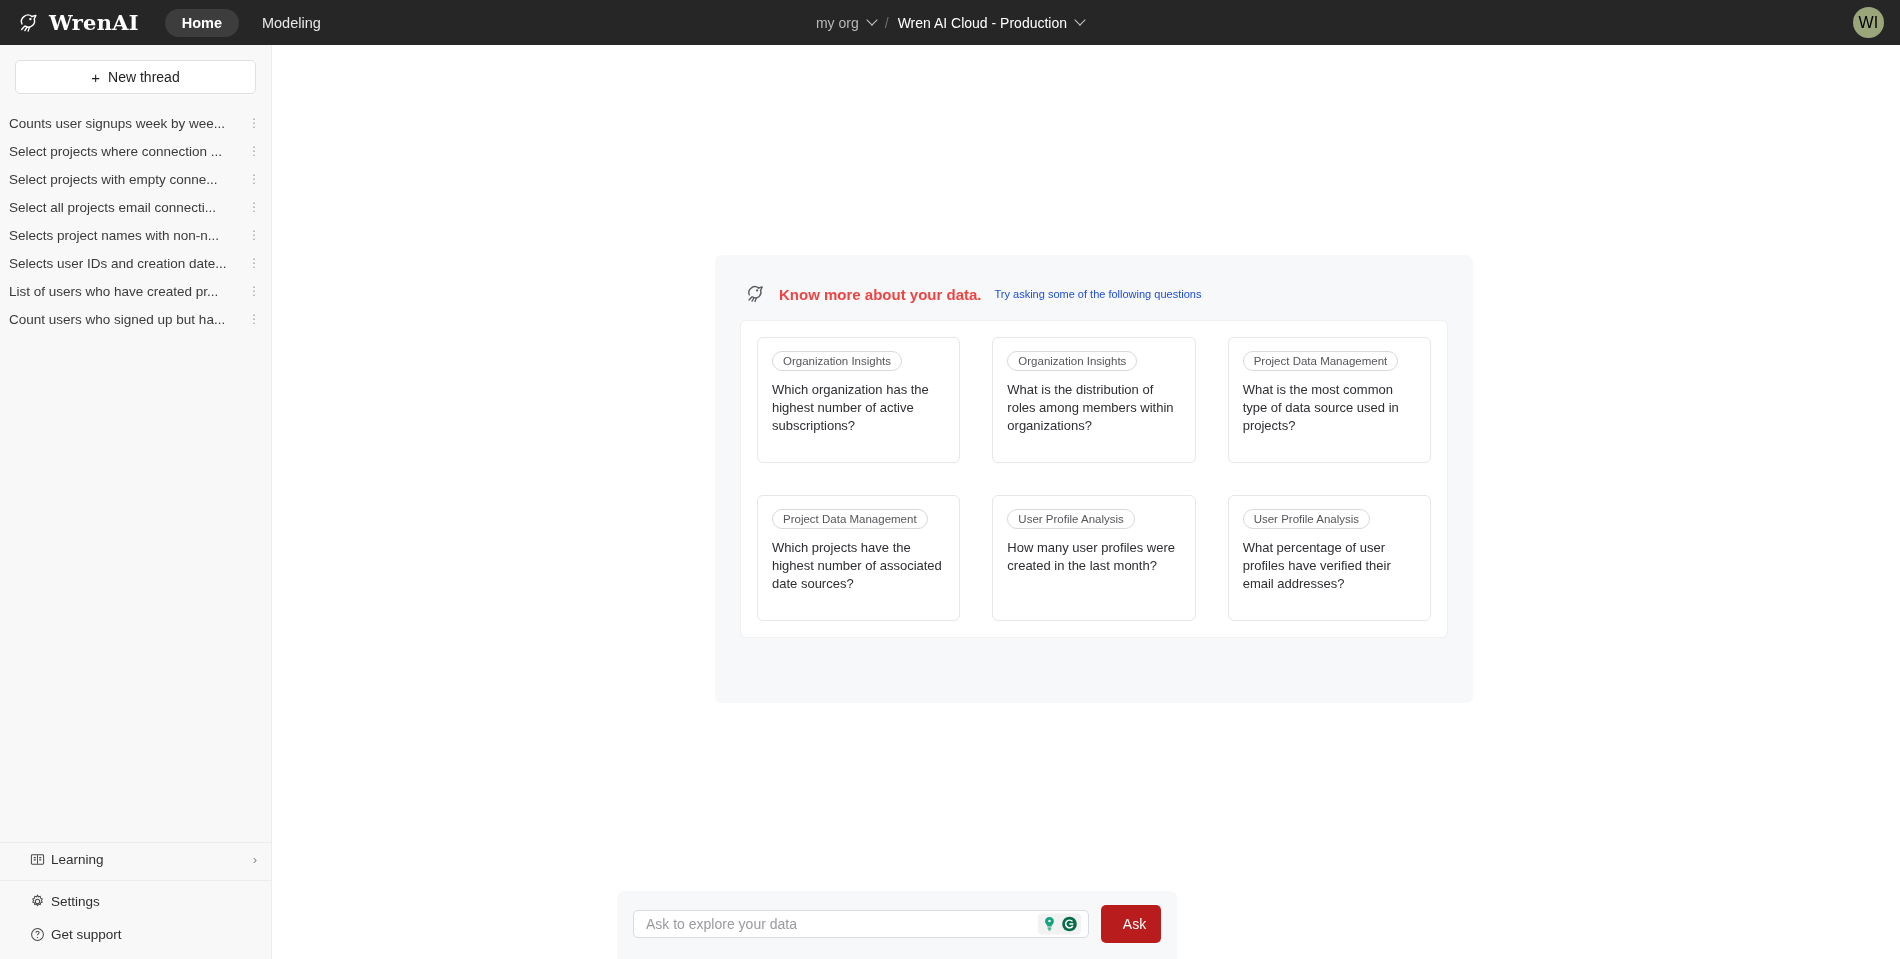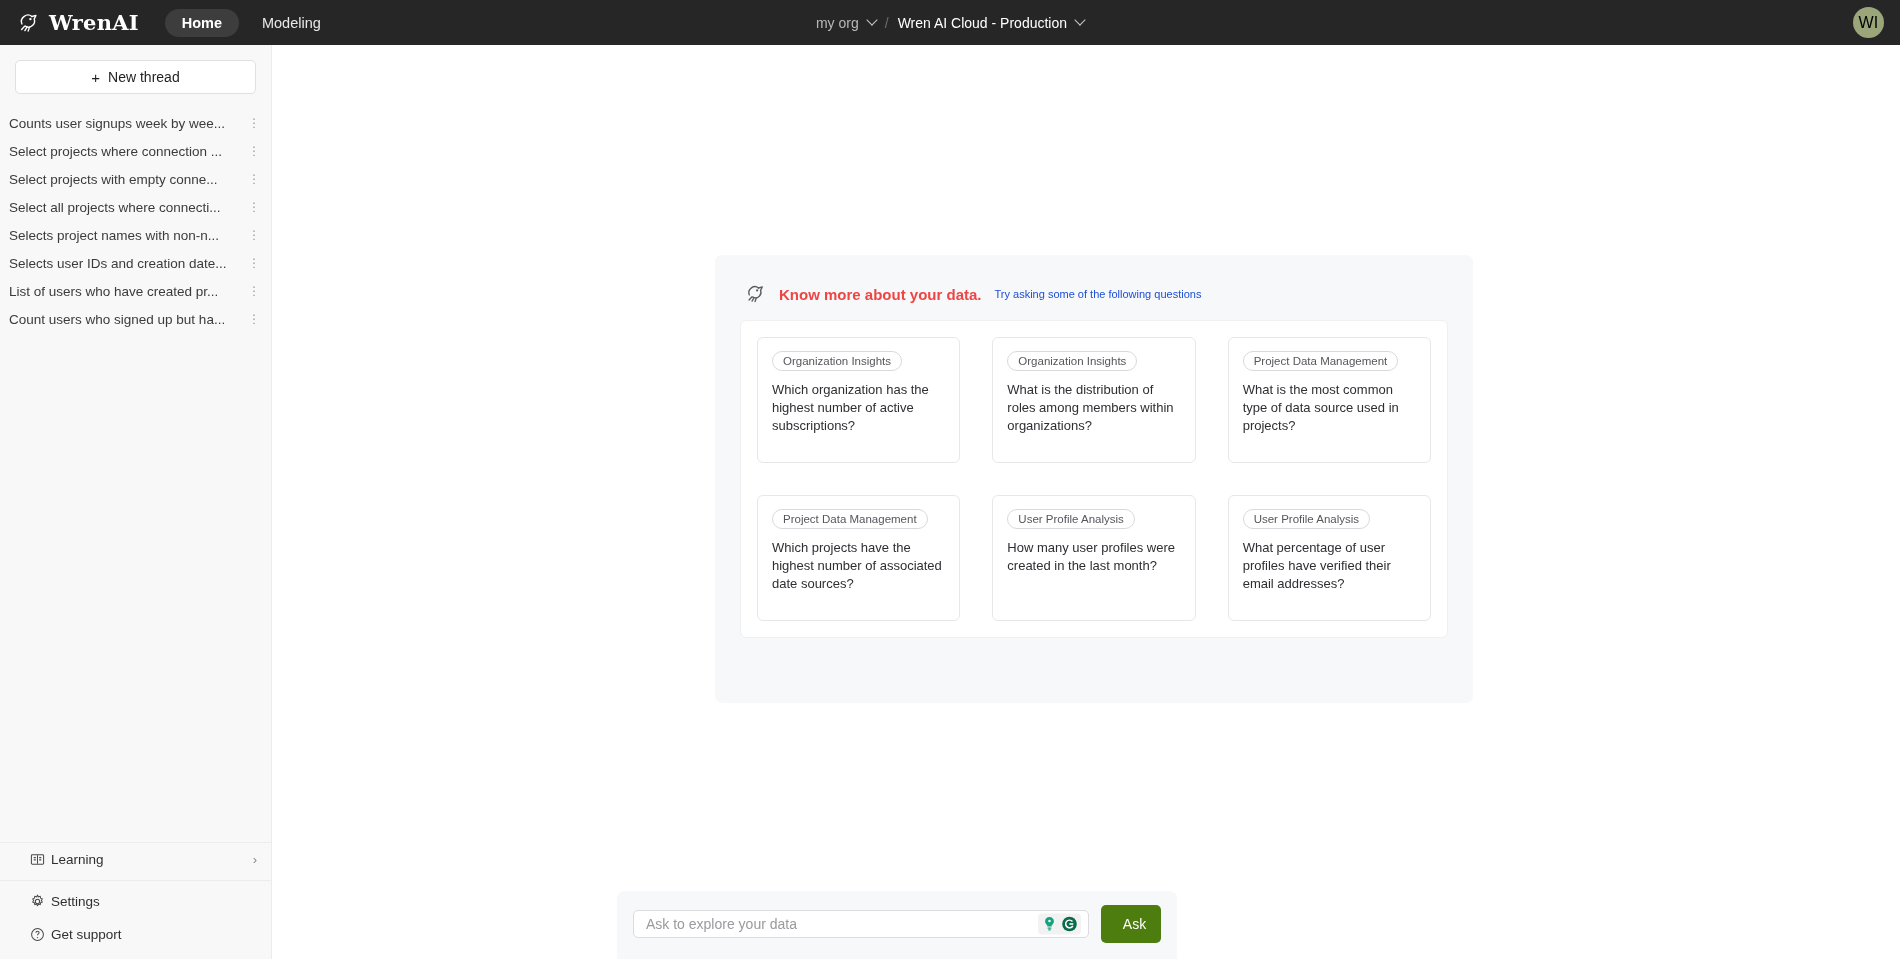--- a/index.html
+++ b/index.html
@@ -131,21 +131,21 @@
     font-family: "Liberation Sans", sans-serif; outline: none;
   }
   .ask-input::placeholder { color: #9a9a9f; }
   .ext-icons {
     position: absolute; right: 8px; top: 50%; transform: translateY(-50%);
     display: flex; align-items: center; gap: 3px;
     background: #f2f2f2; border-radius: 4px; padding: 2px 3px;
   }
   .ext-ico { width: 17px; height: 17px; display: block; cursor: pointer; }
   .ask-btn {
-    width: 60px; height: 38px; background: #4d7c0f; border: none;
+    width: 60px; height: 38px; background: #b91c1c; border: none;
     border-radius: 5px; color: #ffffff; font-size: 14px; cursor: pointer;
     font-family: "Liberation Sans", sans-serif;
     padding-left: 7px;
   }
 </style>
 </head>
 <body>
 
 <div class="topbar">
   <div class="brand">
@@ -189,21 +189,21 @@
     </div>
     <div class="thread">
       <span class="thread-label">Select projects where connection ...</span>
       <span class="dots">⋮</span>
     </div>
     <div class="thread">
       <span class="thread-label">Select projects with empty conne...</span>
       <span class="dots">⋮</span>
     </div>
     <div class="thread">
-      <span class="thread-label">Select all projects where connecti...</span>
+      <span class="thread-label">Select all projects email connecti...</span>
       <span class="dots">⋮</span>
     </div>
     <div class="thread">
       <span class="thread-label">Selects project names with non-n...</span>
       <span class="dots">⋮</span>
     </div>
     <div class="thread">
       <span class="thread-label">Selects user IDs and creation date...</span>
       <span class="dots">⋮</span>
     </div>

